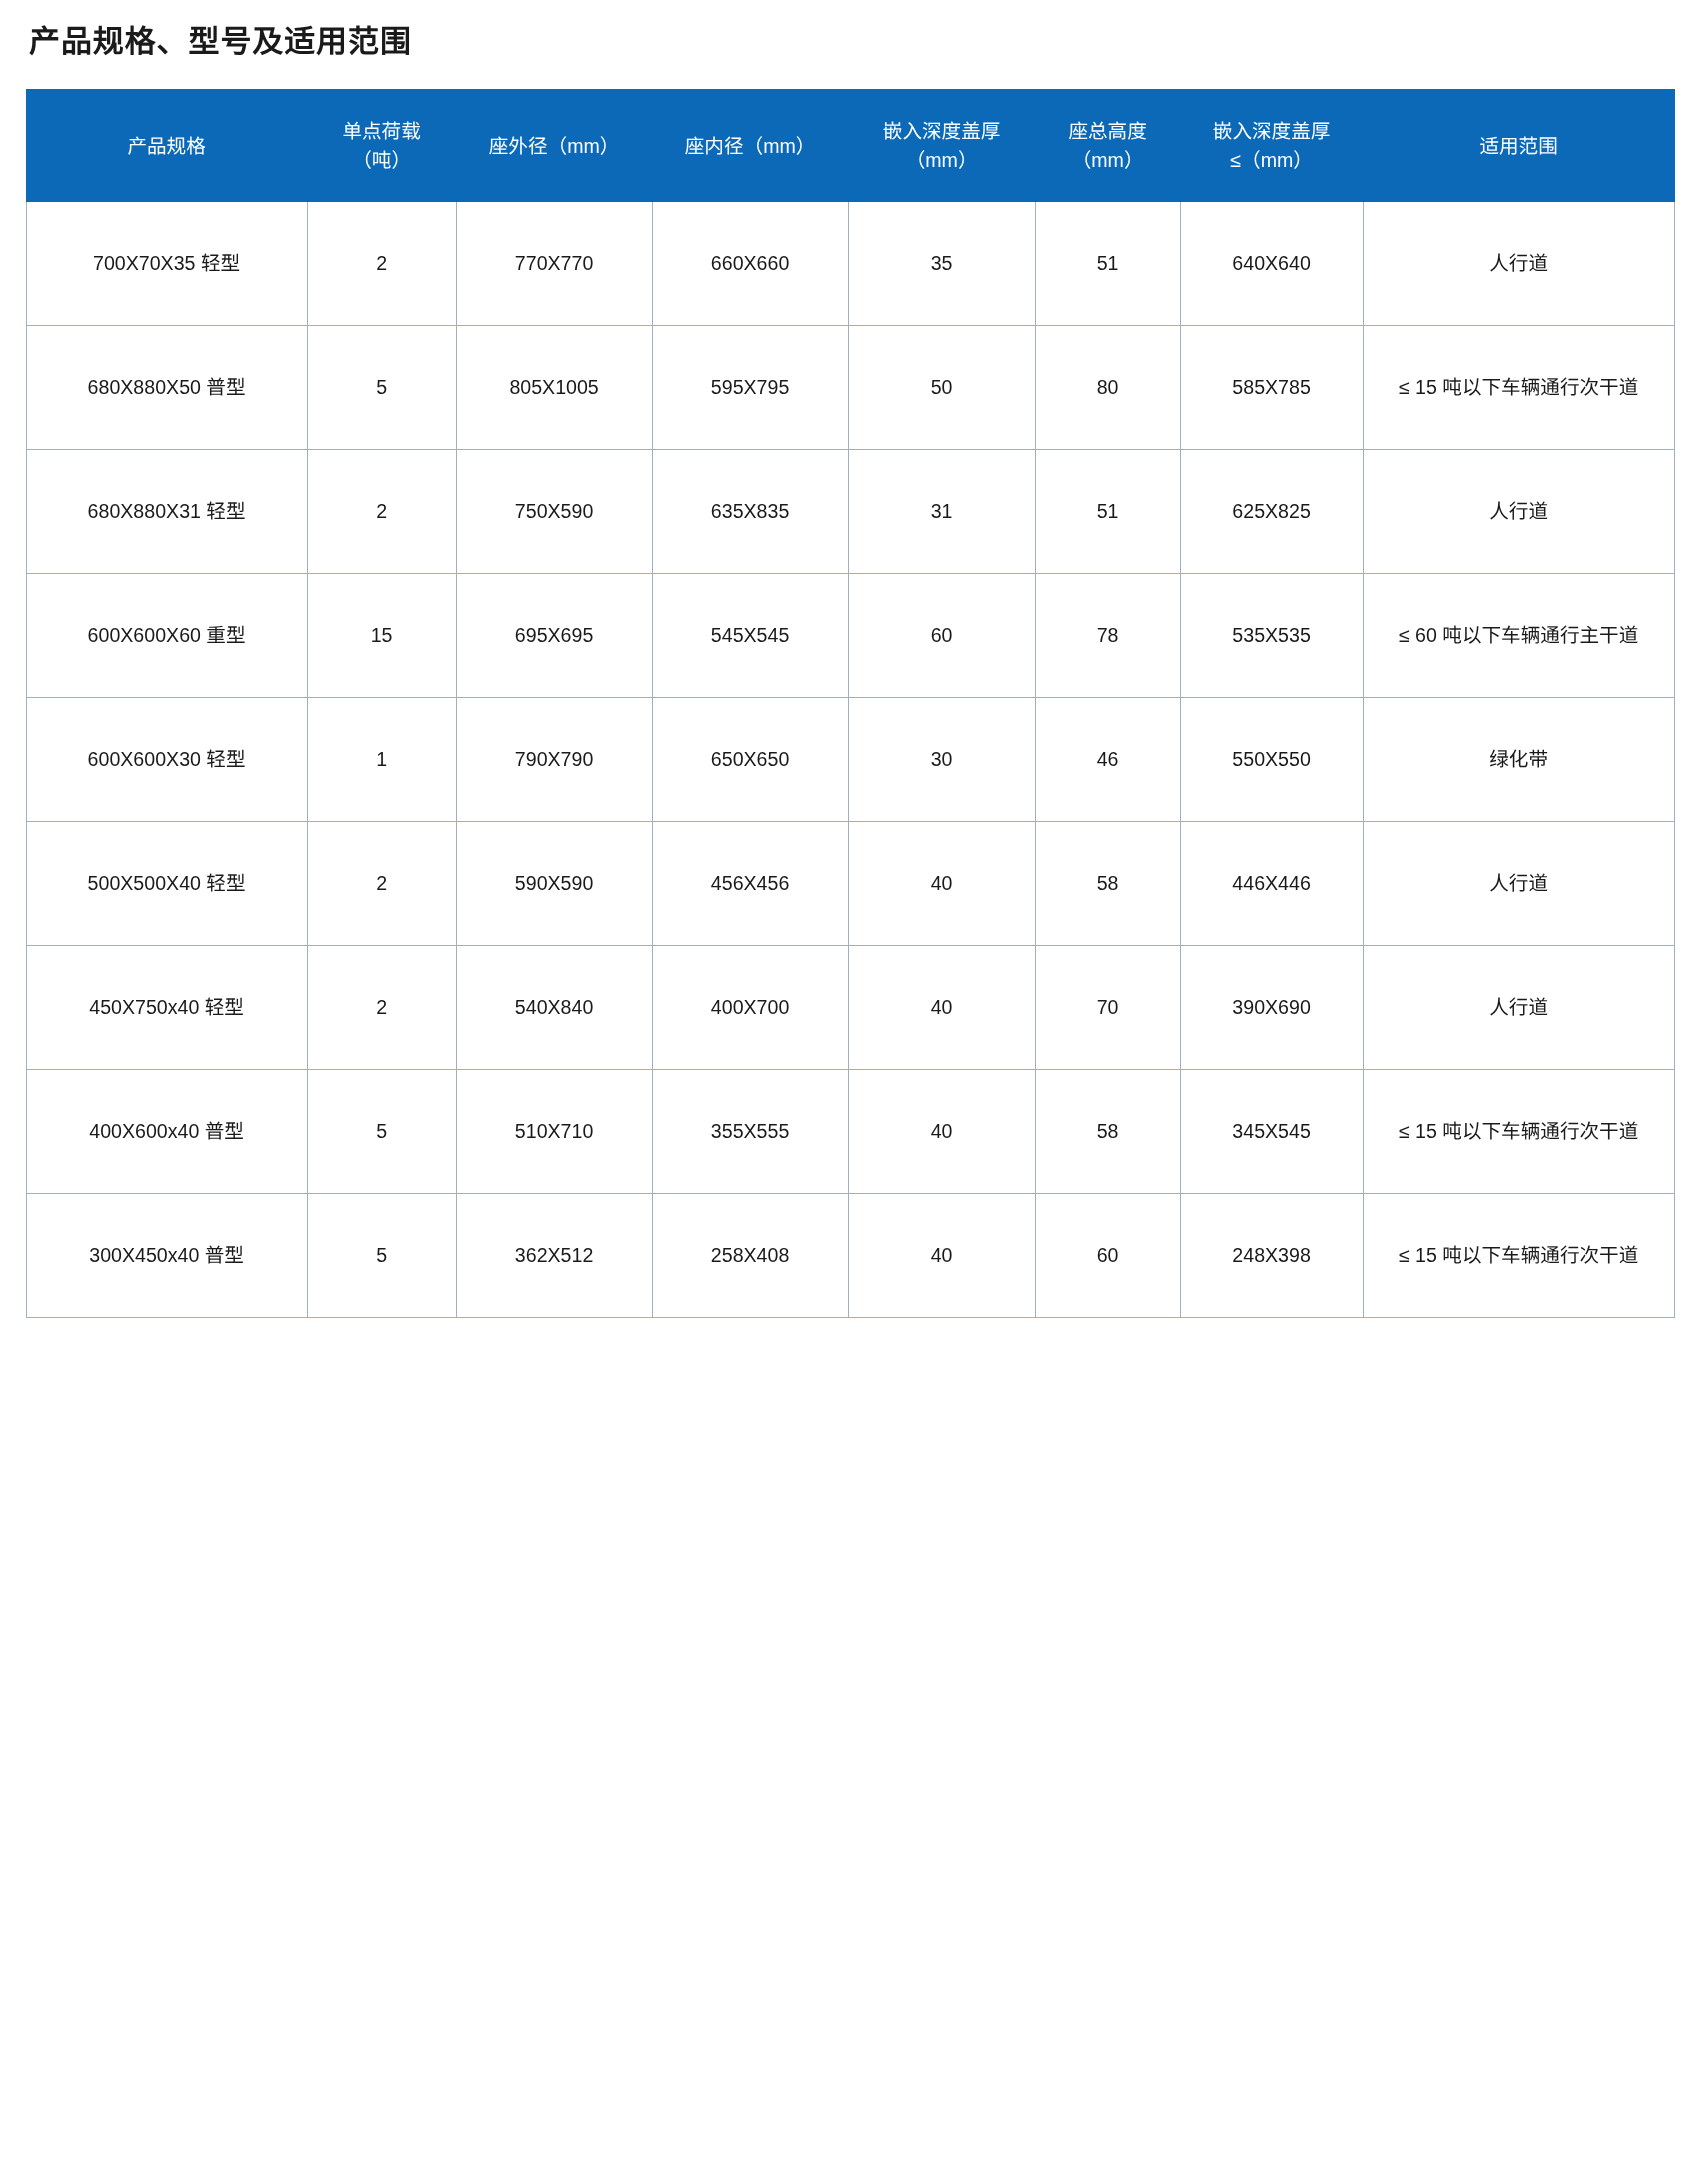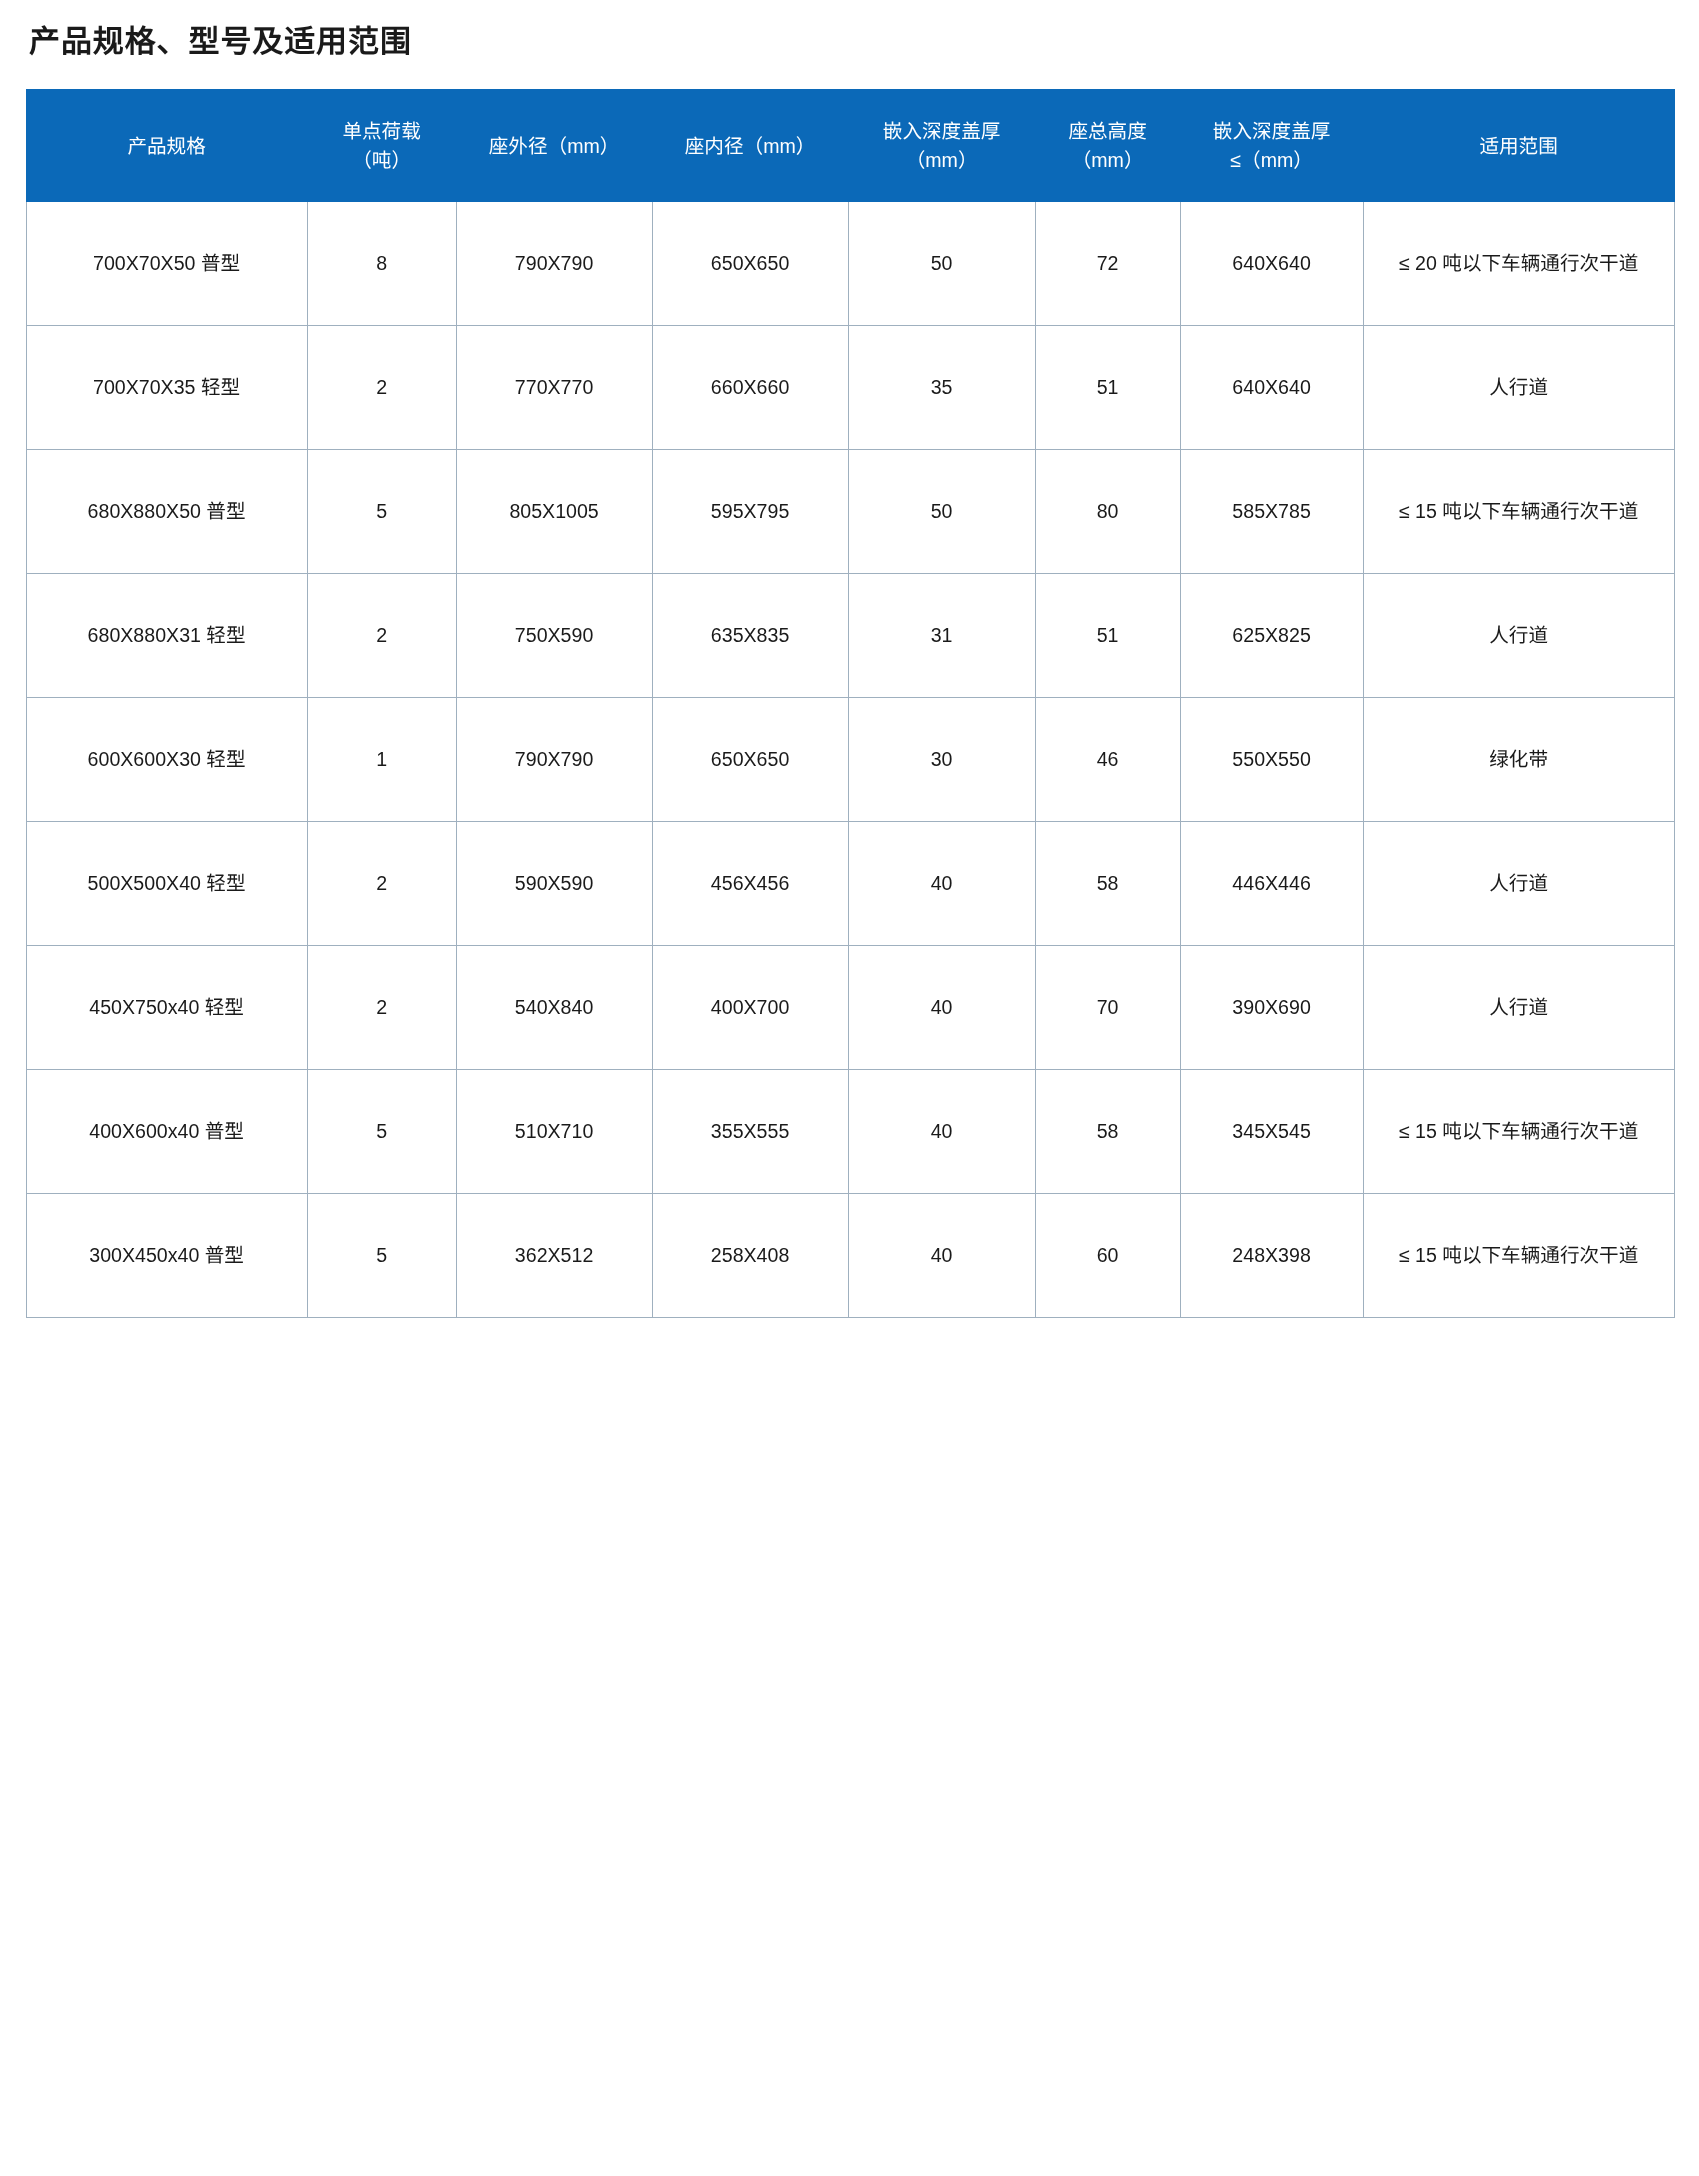--- a/index.html
+++ b/index.html
@@ -115,30 +115,20 @@
           <span class="hdr-line">嵌入深度盖厚</span>
           <span class="hdr-line">≤（mm）</span>
         </th>
         <th>
           <span class="hdr-line">适用范围</span>
         </th>
       </tr>
     </thead>
     <tbody>
       <tr>
-        <td>700X70X50 普型</td>
-        <td>8</td>
-        <td>790X790</td>
-        <td>650X650</td>
-        <td>50</td>
-        <td>72</td>
-        <td>640X640</td>
-        <td>≤ 20 吨以下车辆通行次干道</td>
-      </tr>
-      <tr>
         <td>700X70X35 轻型</td>
         <td>2</td>
         <td>770X770</td>
         <td>660X660</td>
         <td>35</td>
         <td>51</td>
         <td>640X640</td>
         <td>人行道</td>
       </tr>
       <tr>
@@ -155,20 +145,30 @@
         <td>680X880X31 轻型</td>
         <td>2</td>
         <td>750X590</td>
         <td>635X835</td>
         <td>31</td>
         <td>51</td>
         <td>625X825</td>
         <td>人行道</td>
       </tr>
       <tr>
+        <td>600X600X60 重型</td>
+        <td>15</td>
+        <td>695X695</td>
+        <td>545X545</td>
+        <td>60</td>
+        <td>78</td>
+        <td>535X535</td>
+        <td>≤ 60 吨以下车辆通行主干道</td>
+      </tr>
+      <tr>
         <td>600X600X30 轻型</td>
         <td>1</td>
         <td>790X790</td>
         <td>650X650</td>
         <td>30</td>
         <td>46</td>
         <td>550X550</td>
         <td>绿化带</td>
       </tr>
       <tr>

